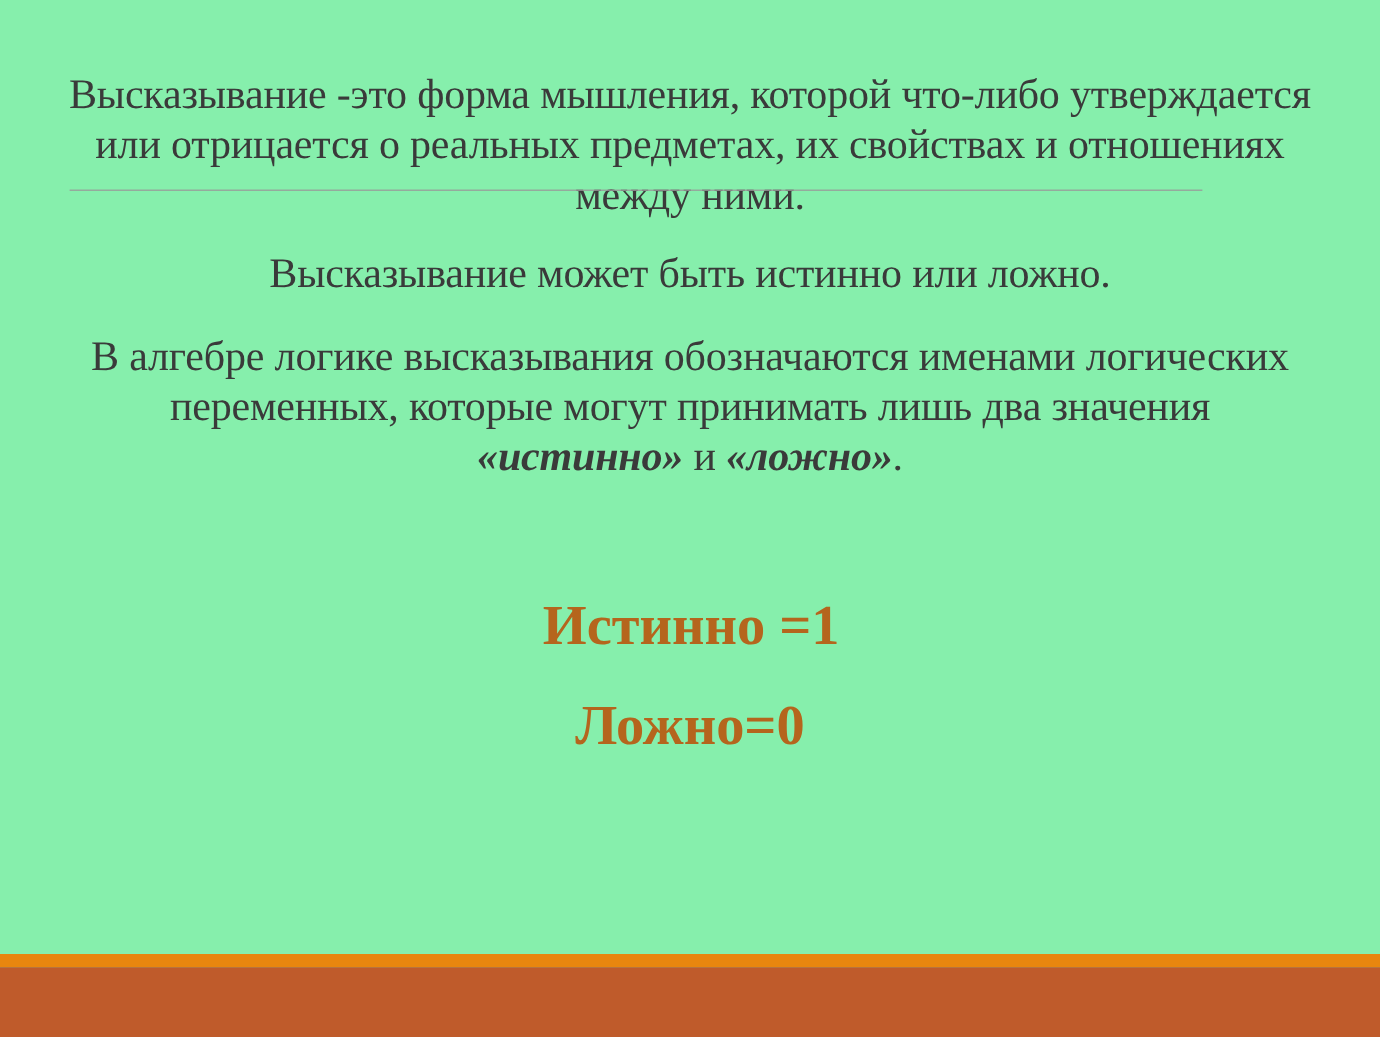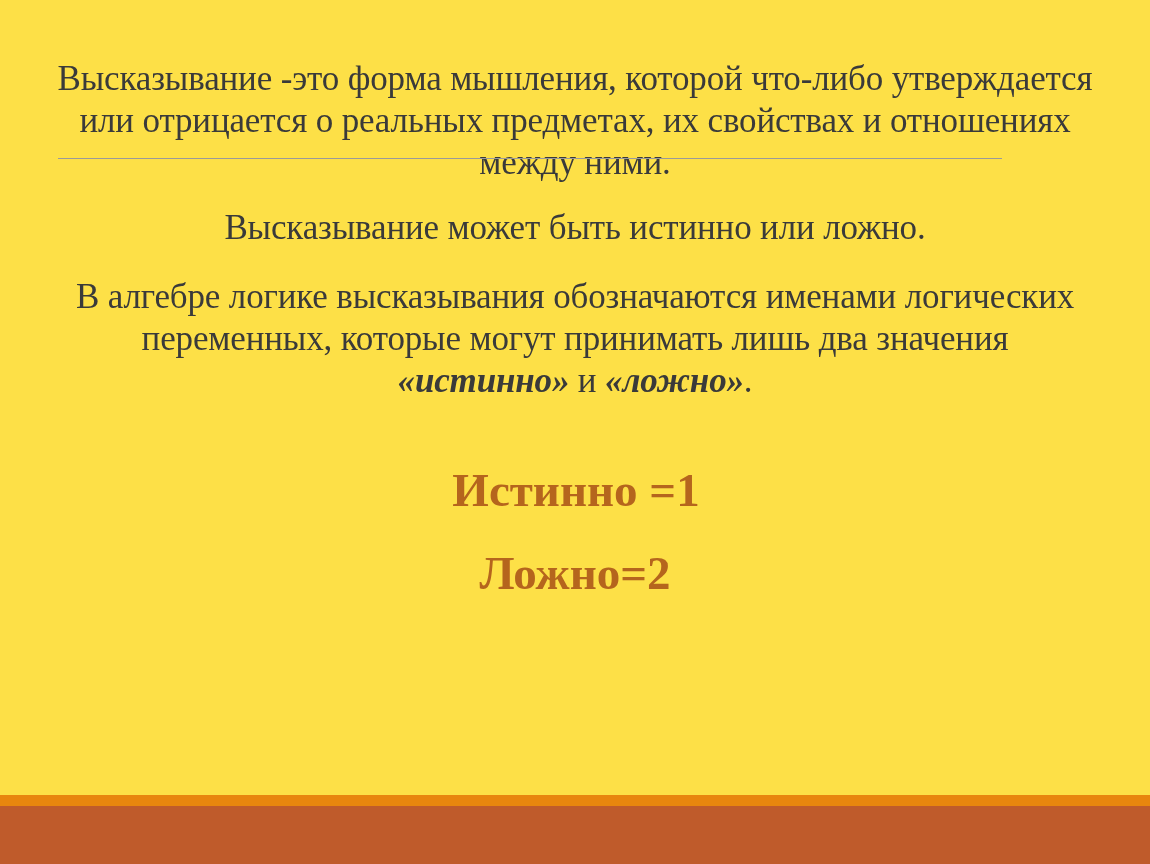--- a/index.html
+++ b/index.html
@@ -5,21 +5,21 @@
 <style>
   html, body {
     margin: 0;
     padding: 0;
     background: #ffffff;
   }
   .slide {
     position: relative;
     width: 1150px;
     height: 864px;
-    background: #fde047;
+    background: #86efac;
     overflow: hidden;
     font-family: "Liberation Serif", "DejaVu Serif", serif;
   }
 
   
   .content {
     position: absolute;
     left: 52px;
     top: 58px;
     width: 1046px;
@@ -60,21 +60,21 @@
 
   .para-3 .bi {
     font-weight: bold;
     font-style: italic;
   }
 
   
   .accent-block {
     position: absolute;
     left: 52px;
-    top: 467px;
+    top: 499px;
     width: 1046px;
     text-align: center;
   }
   .accent-line {
     color: #b5651d;
     font-weight: bold;
     font-size: 47px;
     line-height: 1.0;
     letter-spacing: 0px;
     white-space: pre;
@@ -119,19 +119,19 @@
     <p class="para para-3">
       <span>В алгебре логике высказывания обозначаются именами логических переменных, которые могут принимать лишь два значения </span><span class="bi">«истинно»</span><span> и </span><span class="bi">«ложно»</span><span>.</span>
     </p>
 
   </div>
 
   <div class="divider"></div>
 
   <div class="accent-block">
     <div class="accent-line first">Истинно =1</div>
-    <div class="accent-line second">Ложно=2</div>
+    <div class="accent-line second">Ложно=0</div>
   </div>
 
   <div class="bar-thin"></div>
   <div class="bar-thick"></div>
 
 </div>
 
 </body></html>

